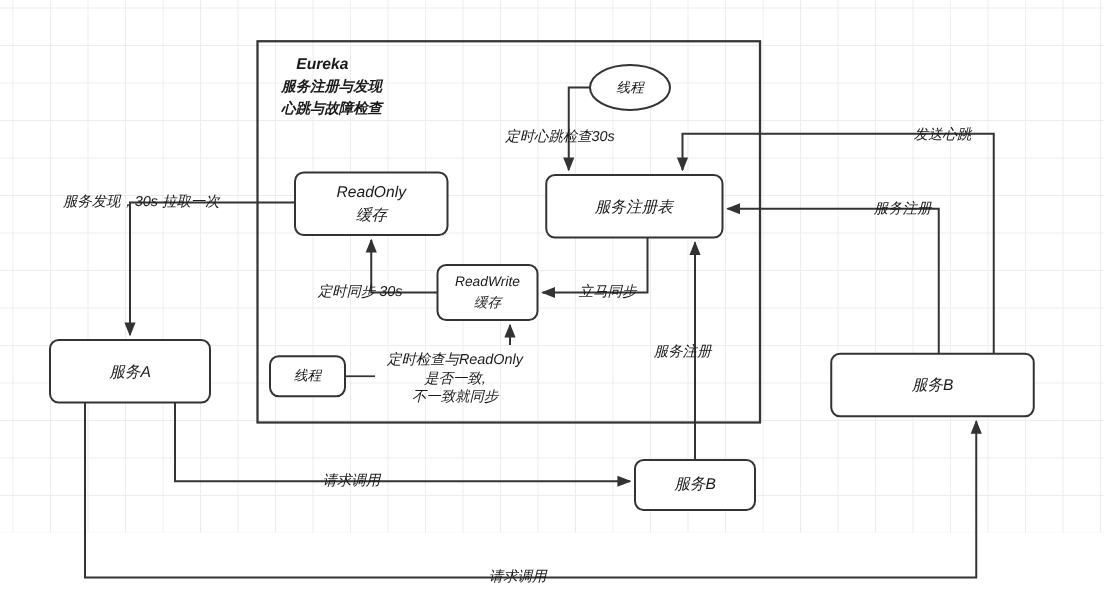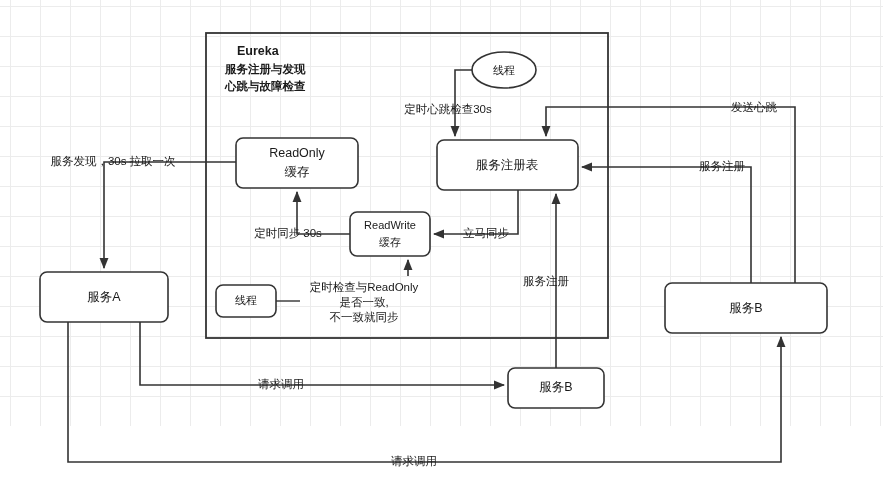--- a/index.html
+++ b/index.html
@@ -16,20 +16,21 @@
   #diagram-root {
     position: relative;
     width: 883px;
     height: 426px;
     background-color: #ffffff;
     background-image:
       linear-gradient(to right, #ececec 1px, transparent 1px),
       linear-gradient(to bottom, #ececec 1px, transparent 1px);
     background-size: 30px 30px;
     background-position: 10px 6px;
+    font-style: italic;
   }
   svg#diagram-svg {
     position: absolute;
     left: 0;
     top: 0;
     width: 883px;
     height: 486px;
   }
   .node-rect {
     fill: #ffffff;

